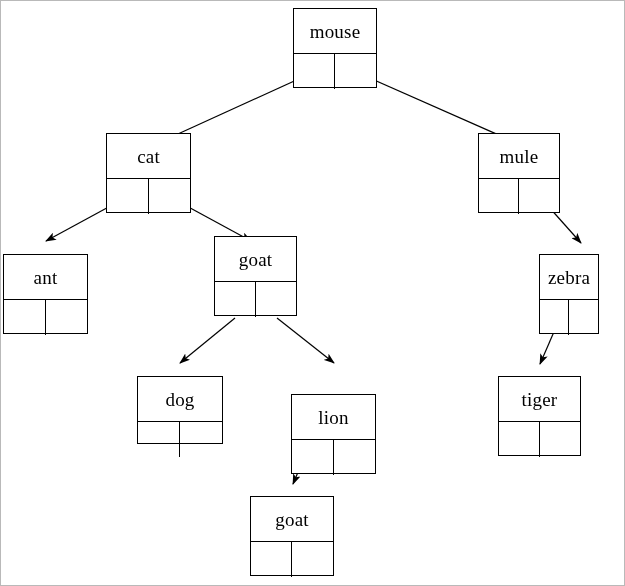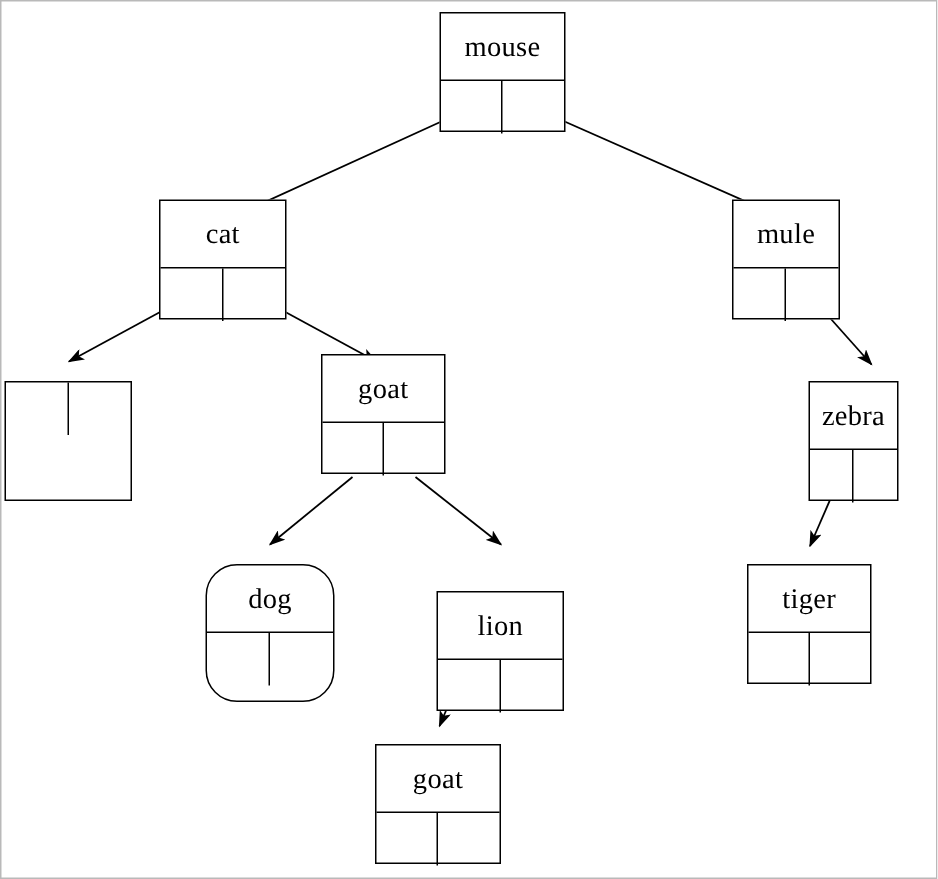--- a/index.html
+++ b/index.html
@@ -90,48 +90,49 @@
           <div class="ptr-cell right"></div>
         </div>
       </div>
       <div class="tree-node" style="left: 105px; top: 132px; width: 85px; height: 80px;">
         <div class="node-label">cat</div>
         <div class="node-ptrs">
           <div class="ptr-cell left"></div>
           <div class="ptr-cell right"></div>
         </div>
       </div>
-      <div class="tree-node" style="left: 487px; top: 132px; width: 72px; height: 80px;">
+      <div class="tree-node" style="left: 477px; top: 132px; width: 82px; height: 80px;">
         <div class="node-label">mule</div>
         <div class="node-ptrs">
           <div class="ptr-cell left"></div>
           <div class="ptr-cell right"></div>
         </div>
       </div>
       <div class="tree-node" style="left: 2px; top: 253px; width: 85px; height: 80px;">
+        <div class="node-label">ant</div>
         <div class="node-ptrs">
           <div class="ptr-cell left"></div>
           <div class="ptr-cell right"></div>
         </div>
       </div>
       <div class="tree-node" style="left: 213px; top: 235px; width: 83px; height: 80px;">
         <div class="node-label">goat</div>
         <div class="node-ptrs">
           <div class="ptr-cell left"></div>
           <div class="ptr-cell right"></div>
         </div>
       </div>
       <div class="tree-node" style="left: 538px; top: 253px; width: 60px; height: 80px;">
         <div class="node-label">zebra</div>
         <div class="node-ptrs">
           <div class="ptr-cell left"></div>
           <div class="ptr-cell right"></div>
         </div>
       </div>
-      <div class="tree-node" style="left: 136px; top: 375px; width: 86px; height: 92px; border-radius: 21px;">
+      <div class="tree-node" style="left: 136px; top: 375px; width: 86px; height: 68px;">
         <div class="node-label">dog</div>
         <div class="node-ptrs">
           <div class="ptr-cell left"></div>
           <div class="ptr-cell right"></div>
         </div>
       </div>
       <div class="tree-node" style="left: 290px; top: 393px; width: 85px; height: 80px;">
         <div class="node-label">lion</div>
         <div class="node-ptrs">
           <div class="ptr-cell left"></div>

